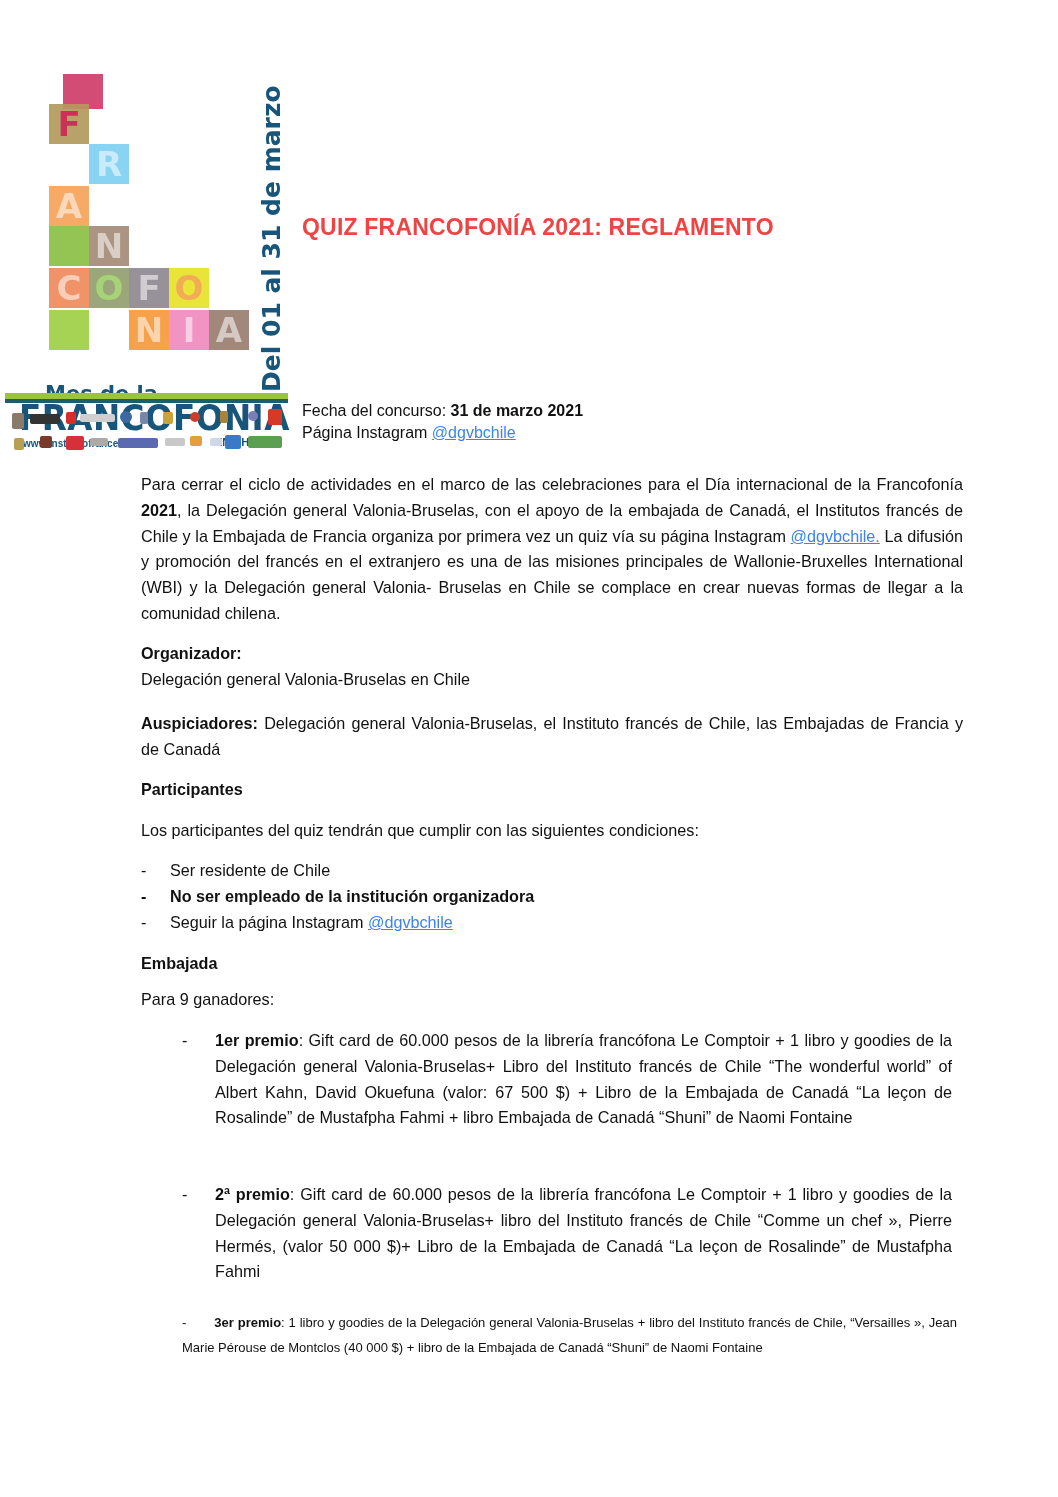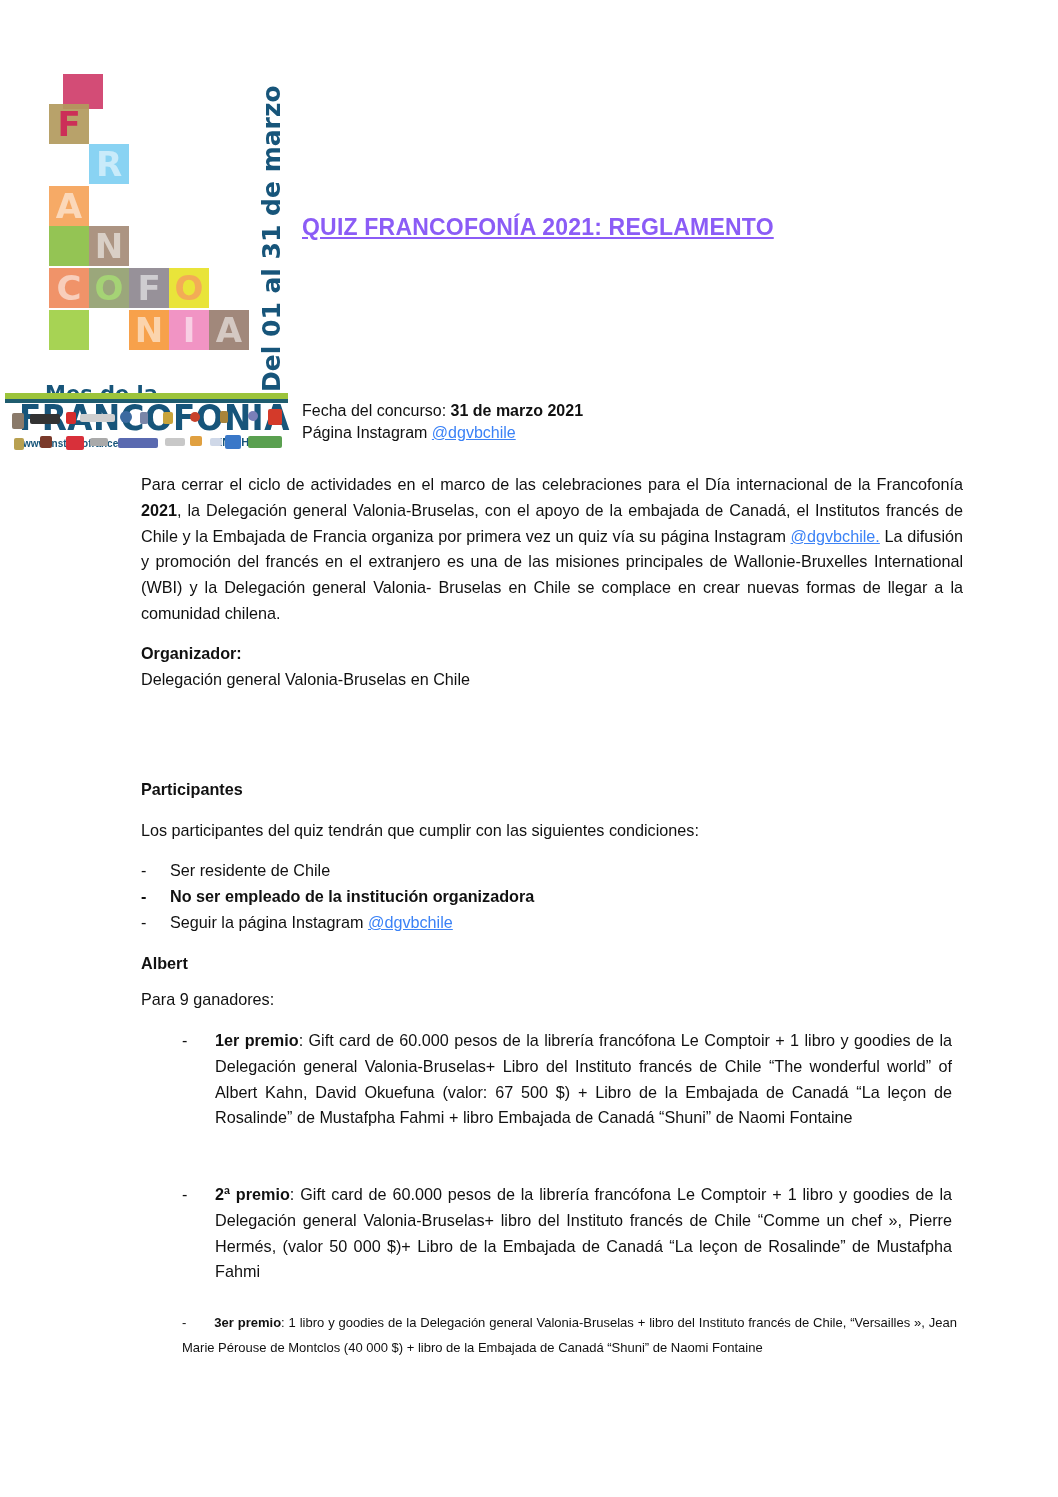--- a/index.html
+++ b/index.html
@@ -21,21 +21,21 @@
       font-weight: bold; font-size: 35px; letter-spacing: 0.5px; transform: scaleX(0.93); transform-origin: 0 0; }
     .url { position: absolute; left: 18px; top: 376px; color: #17557a; font-size: 10px; font-weight: bold; }
     .enchile { position: absolute; left: 210px; top: 374px; color: #17557a; font-size: 11px; font-weight: bold; }
     .stripe1 { position: absolute; left: 5px; top: 393px; width: 283px; height: 6px; background: #9cc43b; }
     .stripe2 { position: absolute; left: 5px; top: 399px; width: 283px; height: 4px; background: #1f5c6e; }
     .sponsors { position: absolute; left: 10px; top: 408px; width: 275px; height: 55px; }
     .sp { position: absolute; height: 10px; border-radius: 2px; }
 
     
     .doc-title { position: absolute; left: 302px; top: 214px; font-weight: bold; font-size: 23px;
-      color: #8b5cf6; letter-spacing: 0.2px; text-decoration: underline; }
+      color: #ef4444; letter-spacing: 0.2px; }
 
     .meta { position: absolute; left: 302px; top: 400px; font-size: 16px; line-height: 22px; }
     .meta b { font-weight: bold; }
     a.link { color: #3b82f6; text-decoration: underline; }
 
     .body-text { position: absolute; left: 141px; width: 822px; font-size: 16.2px; line-height: 25.8px;
       text-align: justify; }
     .heading { font-weight: bold; }
 
     .bul { position: absolute; left: 141px; font-size: 16.2px; line-height: 25.8px; }
@@ -135,35 +135,38 @@
 
   <div class="body-text" style="top:472px;">
     <span>Para cerrar el ciclo de actividades en el marco de las celebraciones para el Día internacional de la Francofonía </span><b>2021</b><span>, la Delegación general Valonia-Bruselas, con el apoyo de la embajada de Canadá, el Institutos francés de Chile y la Embajada de Francia organiza por primera vez un quiz vía su página Instagram </span><a class="link">@dgvbchile.</a><span> La difusión y promoción del francés en el extranjero es una de las misiones principales de Wallonie-Bruxelles International (WBI) y la Delegación general Valonia- Bruselas en Chile se complace en crear nuevas formas de llegar a la comunidad chilena.</span>
   </div>
 
   <div class="body-text" style="top:641px;">
     <div class="heading">Organizador:</div>
     <div>Delegación general Valonia-Bruselas en Chile</div>
   </div>
 
+  <div class="body-text" style="top:711px;">
+    <b>Auspiciadores:</b><span> Delegación general Valonia-Bruselas, el Instituto francés de Chile, las Embajadas de Francia y de Canadá</span>
+  </div>
 
   <div class="body-text heading" style="top:777px;">Participantes</div>
   <div class="body-text" style="top:818px;">Los participantes del quiz tendrán que cumplir con las siguientes condiciones:</div>
 
   <div class="bul" style="top:858px;">
     <span class="dash">-</span><span>Ser residente de Chile</span>
   </div>
   <div class="bul" style="top:884px;font-weight:bold;">
     <span class="dash">-</span><span>No ser empleado de la institución organizadora</span>
   </div>
   <div class="bul" style="top:910px;">
     <span class="dash">-</span><span>Seguir la página Instagram </span><a class="link">@dgvbchile</a>
   </div>
 
-  <div class="body-text heading" style="top:951px;">Albert</div>
+  <div class="body-text heading" style="top:951px;">Embajada</div>
   <div class="body-text" style="top:987px;">Para 9 ganadores:</div>
 
   <div class="prize" style="top:1028px;">
     <span class="dash">-</span>
     <span class="txt"><b>1er premio</b><span>: Gift card de 60.000 pesos de la librería francófona Le Comptoir + 1 libro y goodies de la Delegación general Valonia-Bruselas+ Libro del Instituto francés de Chile “The wonderful world” of Albert Kahn, David Okuefuna (valor: 67 500 $) + Libro de la Embajada de Canadá “La leçon de Rosalinde” de Mustafpha Fahmi + libro Embajada de Canadá “Shuni” de Naomi Fontaine</span></span>
   </div>
 
   <div class="prize" style="top:1182px;">
     <span class="dash">-</span>
     <span class="txt"><b>2ª premio</b><span>: Gift card de 60.000 pesos de la librería francófona Le Comptoir + 1 libro y goodies de la Delegación general Valonia-Bruselas+ libro del Instituto francés de Chile “Comme un chef », Pierre Hermés, (valor 50 000 $)+ Libro de la Embajada de Canadá “La leçon de Rosalinde” de Mustafpha Fahmi</span></span>

